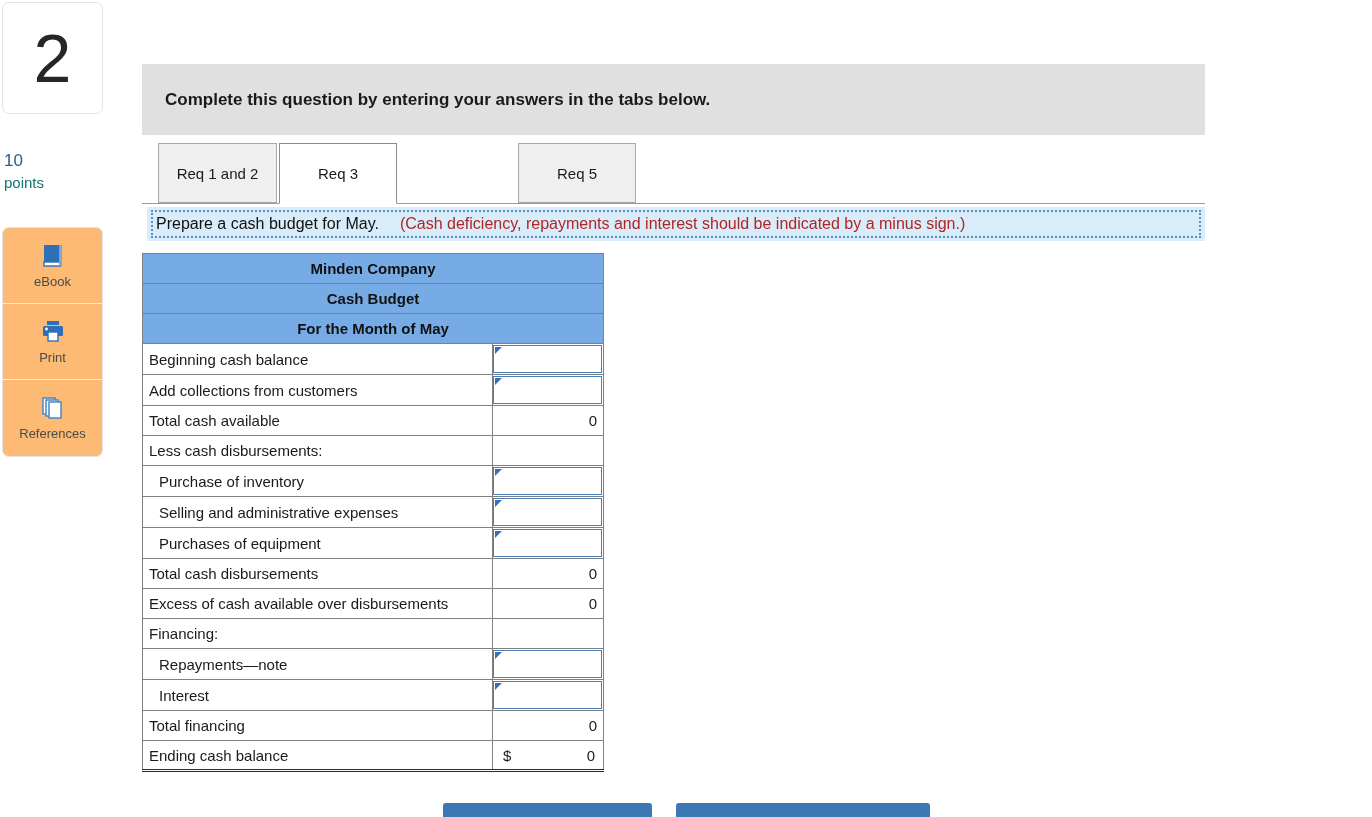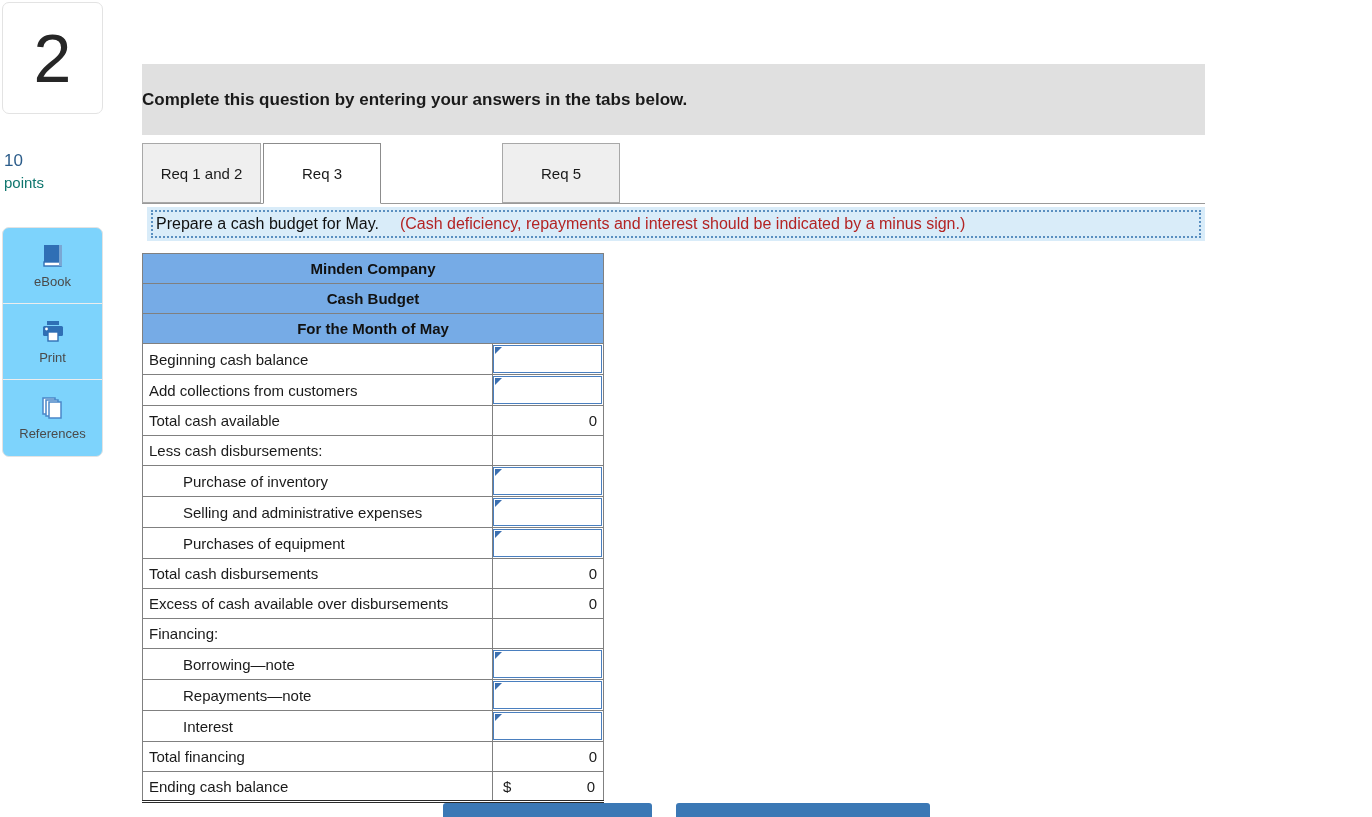--- a/index.html
+++ b/index.html
@@ -26,60 +26,62 @@
   }
   .points-wrap {
     margin: 36px 0 0 2px; padding-left: 2px;
     line-height: 1.35;
   }
   .points-val { font-size: 17px; color: #2b5c8a; display: block; }
   .points-lbl { font-size: 15px; color: #0f766e; display: block; }
 
   .tools {
     margin: 34px 0 0 2px; width: 101px;
-    border: 1px solid #e3e3e3; border-radius: 7px; background: #7dd3fc;
+    border: 1px solid #e3e3e3; border-radius: 7px; background: #fdba74;
     overflow: hidden;
   }
   .tool {
     height: 76px; display: flex; flex-direction: column;
     align-items: center; justify-content: center; gap: 5px;
     border-bottom: 1px solid #ededed; cursor: pointer;
   }
   .tool:last-child { border-bottom: none; }
   .tool .tlabel { font-size: 13px; color: #4a4a4a; }
   .tool svg { display: block; }
 
   
   .banner {
     position: absolute; left: 142px; top: 64px;
     width: 1063px; height: 71px;
     background: #e0e0e0;
     display: flex; align-items: center;
   }
   .banner .btext {
     font-size: 17px; font-weight: bold; color: #1a1a1a;
+    padding-left: 23px;
     font-family: "Liberation Sans", sans-serif;
   }
 
   
   .tabstrip {
     position: absolute; left: 142px; top: 143px;
     width: 1063px; height: 62px;
   }
   .tabrule {
     position: absolute; left: 0; top: 60px; width: 1063px;
     border-bottom: 1px solid #9a9a9a;
   }
   .tab {
     position: absolute; top: 0; height: 60px;
     background: #efefef;
     border: 1px solid #a8a8a8;
     display: flex; align-items: center; justify-content: center;
     font-size: 15px; color: #1a1a1a; cursor: pointer;
     z-index: 2;
+    margin-left: 16px;
   }
   .tab.active {
     background: #ffffff;
     border: 1px solid #8c8c8c;
     border-bottom: 1px solid #ffffff;
     height: 61px;
     z-index: 3;
   }
   .tab-0 { left: 0px;   width: 119px; }
   .tab-1 { left: 121px; width: 118px; }
@@ -114,21 +116,21 @@
     font-size: 15px; color: #1a1a1a;
     vertical-align: middle;
   }
   .col-label { width: 350px; }
   .col-val   { width: 111px; }
   .hdr td {
     background: #76abe6; text-align: center;
     font-weight: bold; font-size: 15px; color: #111;
   }
   .lbl { background: #fff; }
-  .lbl.ind { padding-left: 40px; margin-left: 12px; }
+  .lbl.ind { padding-left: 16px; margin-left: 12px; }
   .val { background: #fff; text-align: right; padding-right: 8px; }
   .val.dollar { text-align: right; position: relative; padding-right: 8px; }
   .val.dollar .dsign {
     position: absolute; left: 10px; top: 50%;
     transform: translateY(-50%); font-size: 15px;
   }
   .row-final td { border-bottom: 3px double #2a2a2a; }
 
   
   .incell {
@@ -331,29 +333,20 @@
       <tr>
         <td class="lbl">Excess of cash available over disbursements</td>
         <td class="val">0</td>
       </tr>
 
       <tr>
         <td class="lbl">Financing:</td>
         <td class="val"></td>
       </tr>
 
-      <tr>
-        <td class="lbl ind">Borrowing—note</td>
-        <td class="incell">
-          <div class="inbox">
-            <span class="tri2"></span>
-            <input type="text" value="" style="">
-          </div>
-        </td>
-      </tr>
 
       <tr>
         <td class="lbl ind">Repayments—note</td>
         <td class="incell">
           <div class="inbox">
             <span class="tri2"></span>
             <input type="text" value="" style="">
           </div>
         </td>
       </tr>

